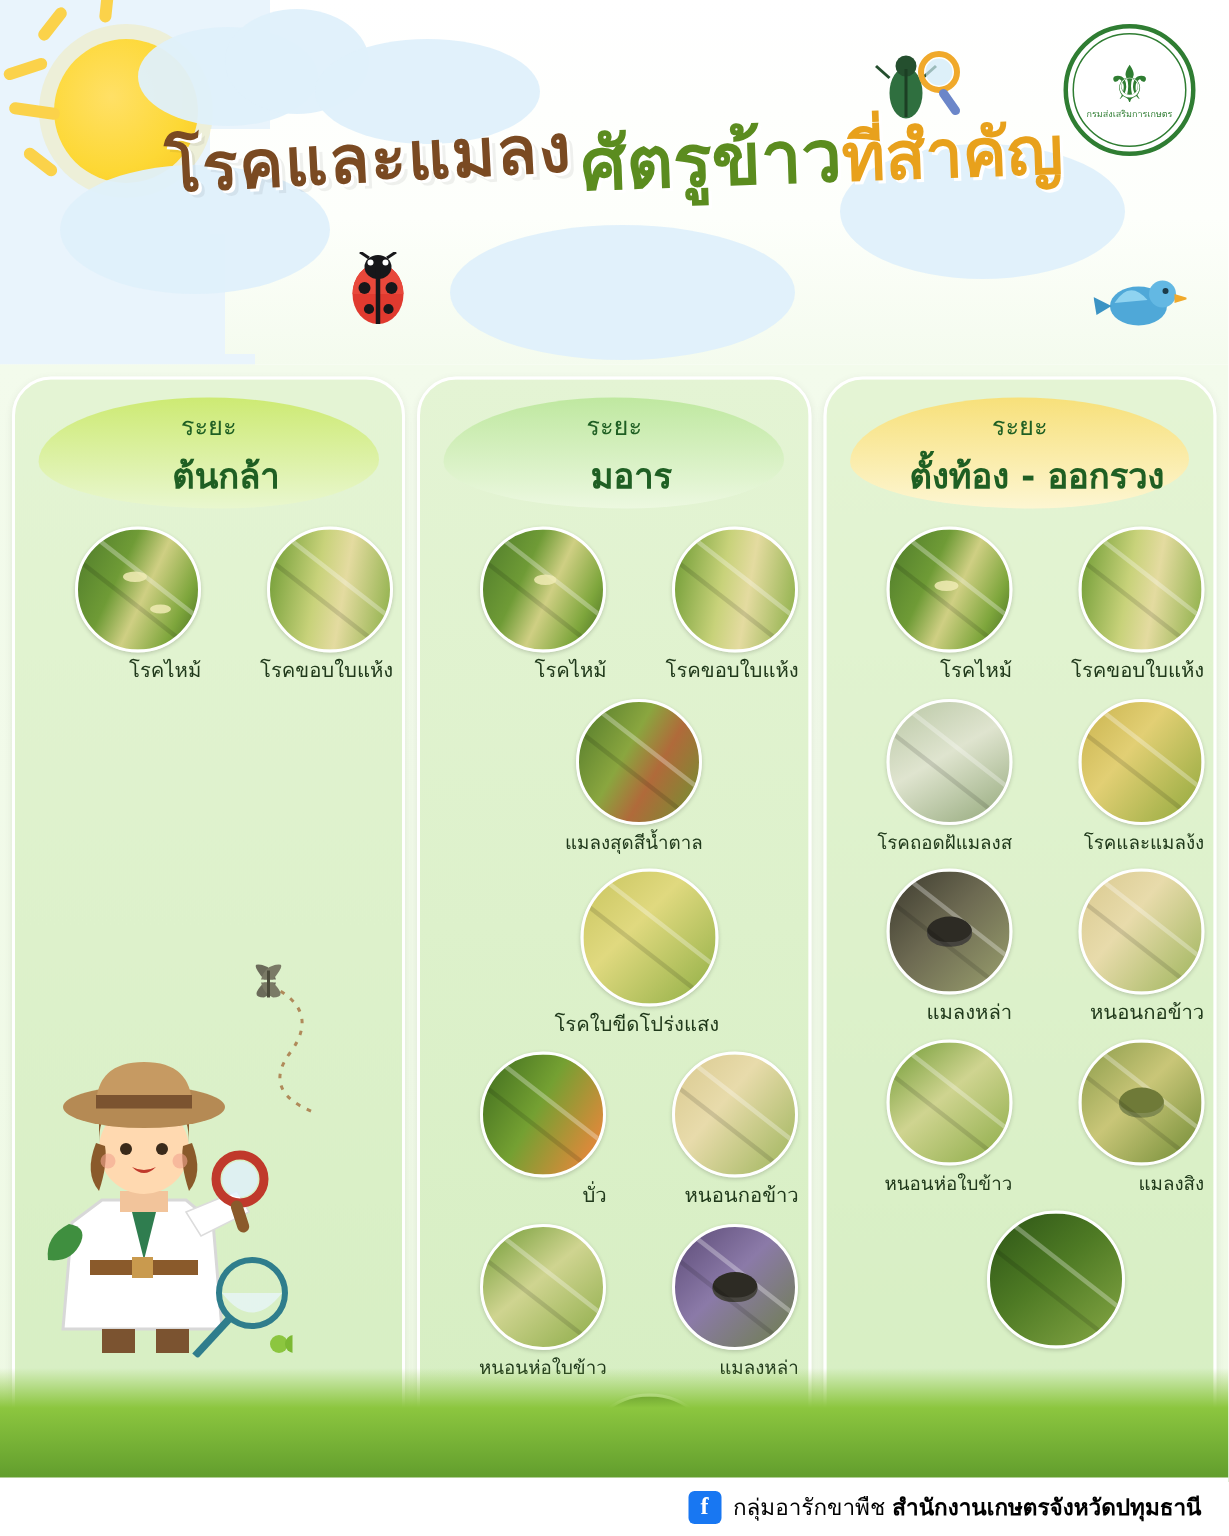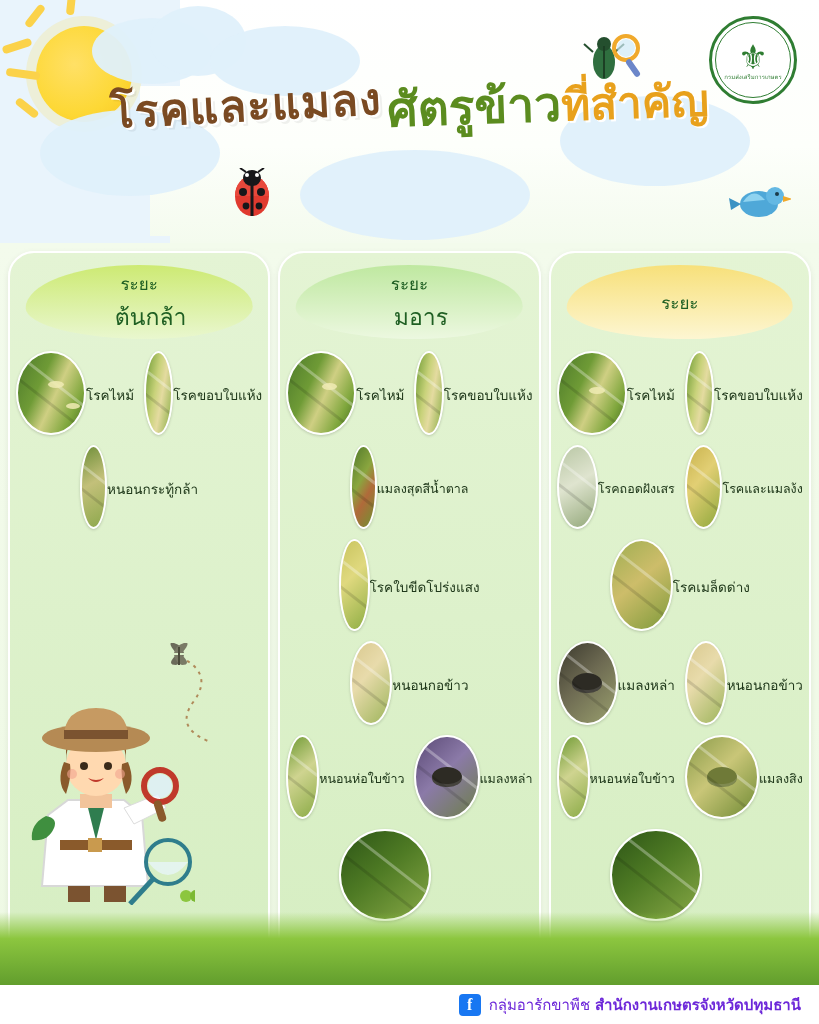--- a/index.html
+++ b/index.html
@@ -126,30 +126,30 @@
     filter: blur(.3px);
   }
   .blob-1 { background: linear-gradient(180deg,#cdea73 0%, #e9f7cf 100%); }
   .blob-2 { background: linear-gradient(180deg,#bfe8a0 0%, #ecf8e0 100%); }
   .blob-3 { background: linear-gradient(180deg,#f7e07a 0%, #fdf6d2 100%); }
   .stage-label, .stage-name {
     position: relative; z-index: 2; color: #1f5f23;
     text-align: center;
   }
   .stage-label { font-size: 17px; }
-  .stage-name { font-size: 23px; font-weight: normal; margin-top: 2px; margin-left: 23px; }
+  .stage-name { font-size: 23px; font-weight: bold; margin-top: 2px; margin-left: 23px; }
 
   .row {
     display: flex; justify-content: center; gap: 10px;
     margin-top: 10px;
   }
   .row.single { justify-content: center; }
   .item {
     width: 118px;
-    display: flex; align-items: center;
+    display: flex; flex-direction: column; align-items: flex-end;
   }
   .item.wide { width: 140px; }
   .photo {
     width: 84px; height: 84px; border-radius: 50%;
     border: 2px solid #ffffff;
     box-shadow: 0 1px 3px rgba(0,0,0,.18);
     overflow: hidden;
     position: relative;
   }
   .photo.big { width: 92px; height: 92px; }
@@ -227,21 +227,21 @@
     padding-right: 18px; gap: 8px;
     z-index: 9;
   }
   .fb-icon {
     width: 22px; height: 22px; border-radius: 4px;
     background: #1877f2; color: #fff;
     font-weight: bold; font-size: 16px;
     display: flex; align-items: center; justify-content: center;
     font-family: "Liberation Serif", serif;
   }
-  .footer-text { font-size: 15px; color: #6d28d9; }
+  .footer-text { font-size: 15px; color: #000000; }
   .footer-text .org { font-weight: bold; }
 </style>
 </head>
 <body>
 
 <div class="header">
 
   <div>
     <div class="sun"></div>
     <div class="ray" style="left:6px;  top:70px;  width:34px; height:8px;  transform:rotate(8deg);"></div>
@@ -331,24 +331,20 @@
           </div>
         <div class="caption">โรคไหม้</div>
       </div>
       <div class="item">
         <div class="photo tx-blight veins"></div>
         <div class="caption">โรคขอบใบแห้ง</div>
       </div>
     </div>
 
     <div class="row">
-      <div class="item">
-        <div class="photo tx-worm veins"></div>
-        <div class="caption">หนอนกระทู้กล้า</div>
-      </div>
     </div>
 
 
     <svg class="farmer" viewBox="0 0 175 215">
 
       <path d="M48 110 L28 125 L22 196 L128 196 L122 125 L104 110 Z" fill="#ffffff" stroke="#d8d8d8" stroke-width="2"></path>
       <path d="M66 110 L76 150 L86 110 Z" fill="#2f7d4f"></path>
       <rect x="60" y="104" width="32" height="14" fill="#f2c49b"></rect>
 
       <rect x="40" y="150" width="72" height="10" fill="#8a5a2b"></rect>
@@ -430,20 +426,24 @@
 
     <div class="row single">
       <div class="item wide">
         <div class="photo big tx-tungro veins"></div>
         <div class="caption">โรคใบขีดโปร่งแสง</div>
       </div>
     </div>
 
     <div class="row">
       <div class="item">
+        <div class="photo tx-gallmidge veins"></div>
+        <div class="caption">บั่ว</div>
+      </div>
+      <div class="item">
         <div class="photo tx-stemborer veins"></div>
         <div class="caption">หนอนกอข้าว</div>
       </div>
     </div>
 
     <div class="row">
       <div class="item">
         <div class="photo tx-leaffolder veins"></div>
         <div class="caption sm">หนอนห่อใบข้าว</div>
       </div>
@@ -460,52 +460,47 @@
         <div class="photo big tx-bph veins"></div>
 
       </div>
     </div>
   </div>
 
   <div class="panel">
     <div class="panel-head">
       <div class="blob blob-3"></div>
       <div class="stage-label">ระยะ</div>
+      <div class="stage-name">ตั้งท้อง - ออกรวง</div>
     </div>
 
     <div class="row">
       <div class="item">
         <div class="photo tx-blast veins">
             <div class="spot" style="left:30px;top:34px;width:16px;height:7px;"></div>
           </div>
         <div class="caption">โรคไหม้</div>
       </div>
       <div class="item">
         <div class="photo tx-blight veins"></div>
         <div class="caption">โรคขอบใบแห้ง</div>
       </div>
     </div>
 
     <div class="row">
       <div class="item">
         <div class="photo tx-bakanae veins"></div>
-        <div class="caption sm">โรคถอดฝังเสร</div>
+        <div class="caption sm">โรคถอดฝัแมลงส</div>
       </div>
       <div class="item">
         <div class="photo tx-leafscald veins"></div>
         <div class="caption sm">โรคและแมลง้ง</div>
       </div>
     </div>
 
-    <div class="row single">
-      <div class="item wide">
-        <div class="photo big tx-dirtypanicle veins"></div>
-        <div class="caption">โรคเมล็ดด่าง</div>
-      </div>
-    </div>
 
     <div class="row">
       <div class="item">
         <div class="photo tx-bugblack veins">
             <div class="bugshape"></div>
           </div>
         <div class="caption">แมลงหล่า</div>
       </div>
       <div class="item">
         <div class="photo tx-stemborer veins"></div>

